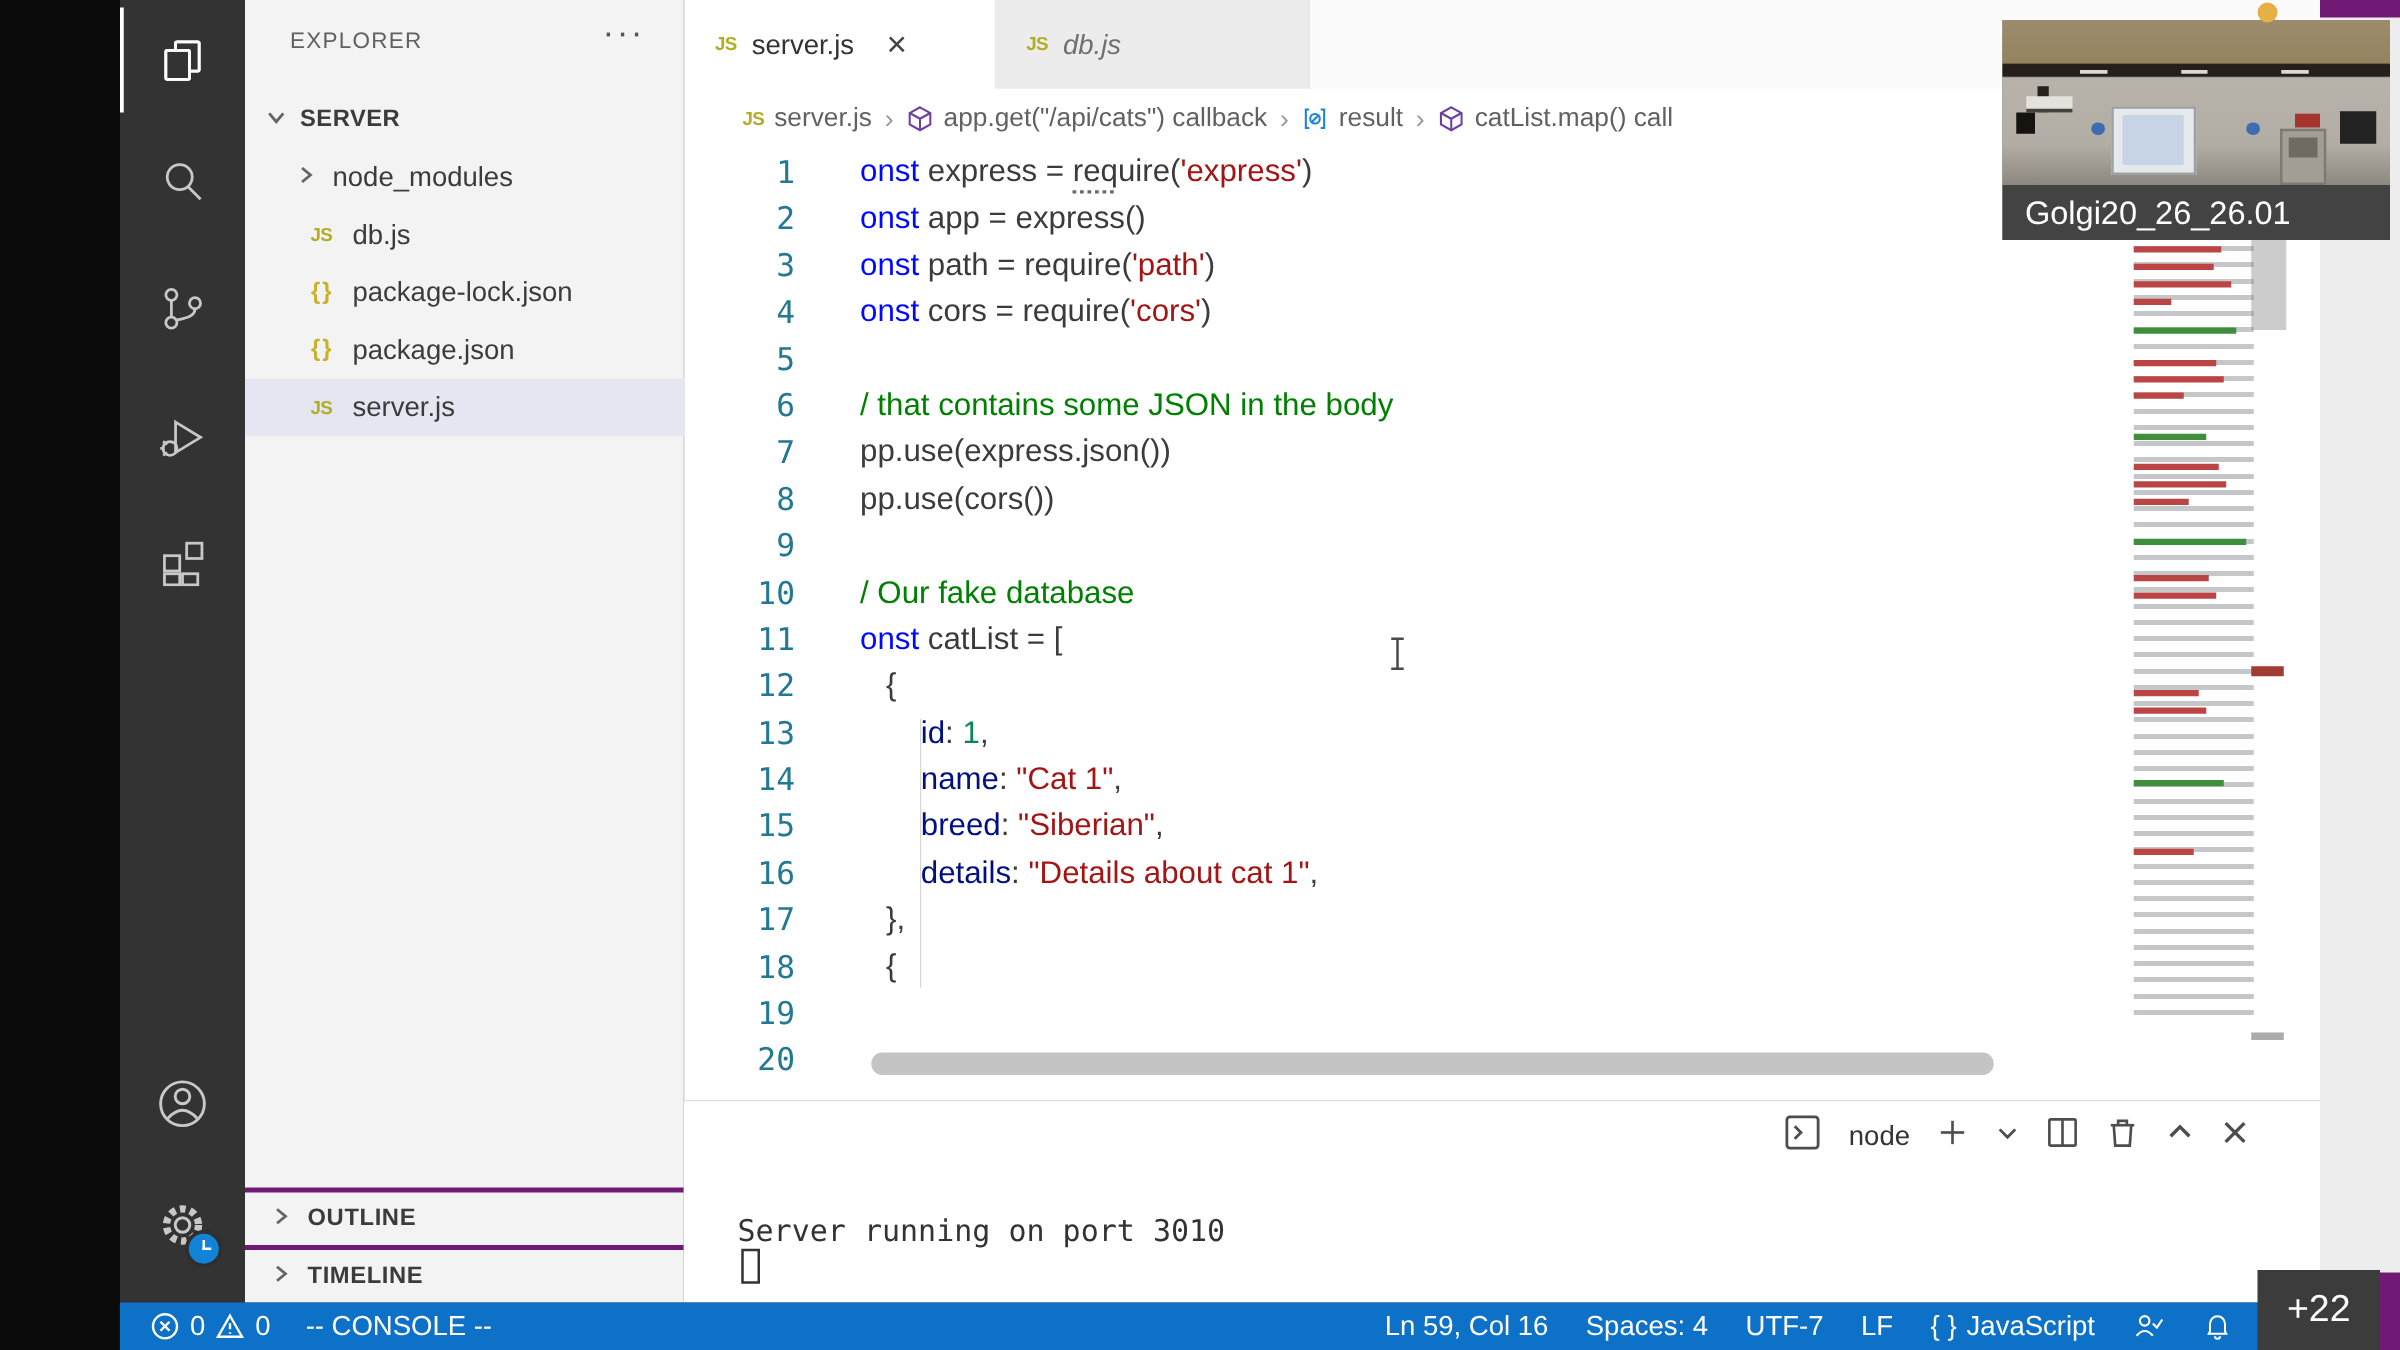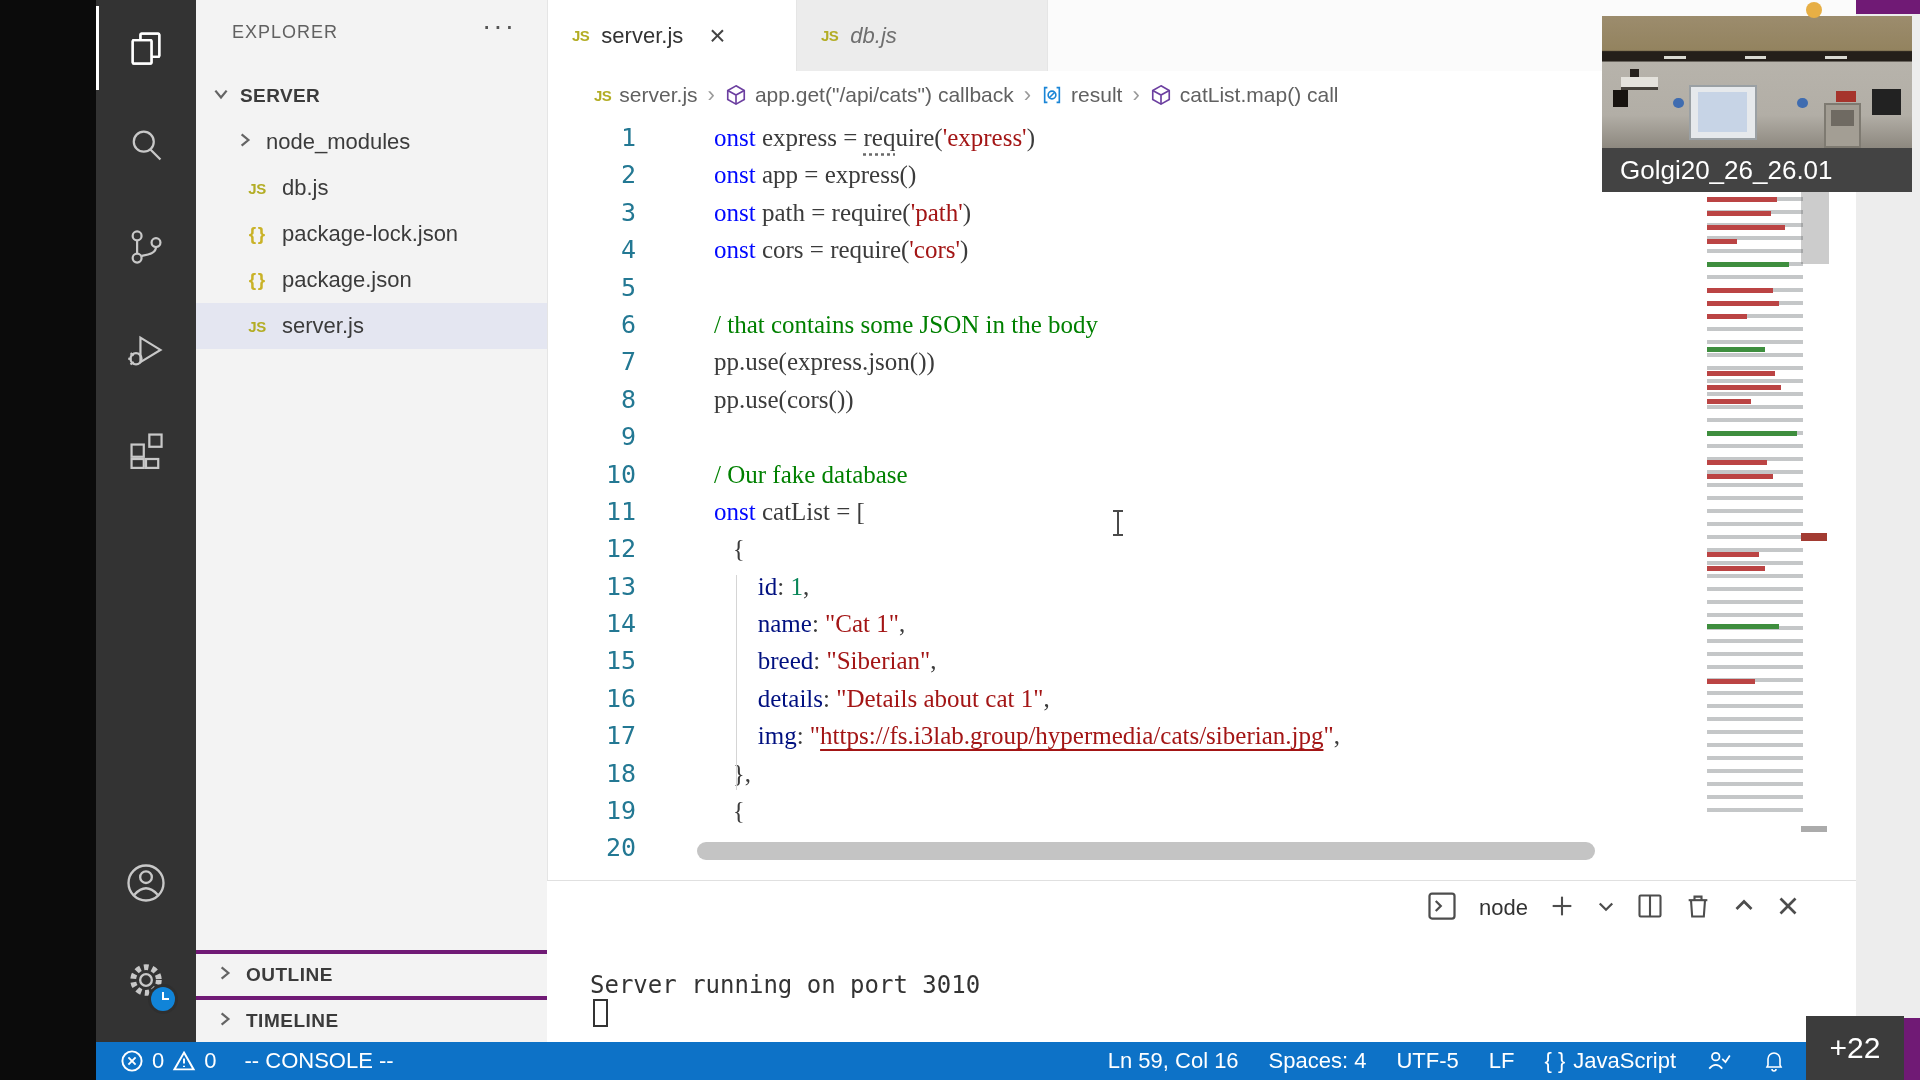--- a/index.html
+++ b/index.html
@@ -55,21 +55,21 @@
   .tab .close { margin-left:26px; font-size:28px; color:#444; line-height:1; cursor:pointer; }
 
   .breadcrumb { position:absolute; left:0; top:71px; width:1150px; height:48px; display:flex; align-items:center; padding-left:46px; overflow:hidden; white-space:nowrap; }
   .bc-item { display:flex; align-items:center; font-size:21px; color:#616161; cursor:pointer; }
   .bc-item .ic { margin-right:8px; display:flex; }
   .bc-sep { margin:0 10px; color:#9a9a9a; font-size:22px; }
 
   .code { position:absolute; left:0; top:119px; width:1153px; height:749px; display:flex; overflow:hidden; cursor:text; }
   .gutter { width:88px; text-align:right; font-family:"DejaVu Sans Mono", monospace; font-size:25px; color:#237893; }
   .gutter .ln { height:37.4px; line-height:37.4px; }
-  .lines { margin-left:78px; font-family:Liberation Serif, serif; font-size:25px; color:#3b3b3b; }
+  .lines { margin-left:52px; font-family:Liberation Sans, sans-serif; font-size:25px; color:#3b3b3b; }
   .lines .cl { height:37.4px; line-height:37.4px; white-space:pre; }
   .kw { color:#0008ff; }
   .pl { color:#3b3b3b; }
   .cm { color:#008000; }
   .str { color:#a31515; }
   .num { color:#098658; }
   .prop { color:#001080; }
   .dots { text-decoration:underline dotted #6a6a6a; text-underline-offset:7px; }
   .link { text-decoration:underline; text-underline-offset:5px; }
 
@@ -327,21 +327,20 @@
           <div class="cl"><span class="pl">pp.use(express.json())</span></div>
           <div class="cl"><span class="pl">pp.use(cors())</span></div>
           <div class="cl"></div>
           <div class="cl"><span class="cm">/ Our fake database</span></div>
           <div class="cl"><span class="kw">onst</span><span class="pl"> catList = [</span></div>
           <div class="cl"><span class="pl">   {</span></div>
           <div class="cl"><span class="pl">       </span><span class="prop">id</span><span class="pl">: </span><span class="num">1</span><span class="pl">,</span></div>
           <div class="cl"><span class="pl">       </span><span class="prop">name</span><span class="pl">: </span><span class="str">"Cat 1"</span><span class="pl">,</span></div>
           <div class="cl"><span class="pl">       </span><span class="prop">breed</span><span class="pl">: </span><span class="str">"Siberian"</span><span class="pl">,</span></div>
           <div class="cl"><span class="pl">       </span><span class="prop">details</span><span class="pl">: </span><span class="str">"Details about cat 1"</span><span class="pl">,</span></div>
-          <div class="cl"><span class="pl">       </span><span class="prop">img</span><span class="pl">: </span><span class="str">"</span><span class="str link">https://fs.i3lab.group/hypermedia/cats/siberian.jpg</span><span class="str">"</span><span class="pl">,</span></div>
           <div class="cl"><span class="pl">   },</span></div>
           <div class="cl"><span class="pl">   {</span></div>
         </div>
     </div>
     <div class="indent-guide"></div>
     <div class="ibeam"></div>
 
     <div class="minimap">
       <div class="mm-mark mm-r" style="top:78px;width:70px"></div>
       <div class="mm-mark mm-r" style="top:92px;width:64px"></div>
@@ -417,21 +416,21 @@
           <path d="M10 3 L18 17 H2 Z"></path>
           <line x1="10" y1="8" x2="10" y2="12"></line>
           <line x1="10" y1="14" x2="10" y2="15"></line>
         </svg>
       <span>0</span>
     </div>
     <span class="sb-mode">-- CONSOLE --</span>
     <div class="sb-right">
       <span class="item">Ln 59, Col 16</span>
       <span class="item">Spaces: 4</span>
-      <span class="item">UTF-5</span>
+      <span class="item">UTF-7</span>
       <span class="item">LF</span>
       <span class="item">
         <span>{ }</span>
         <span>JavaScript</span>
       </span>
       <span class="item">
           <svg width="26" height="26" viewBox="0 0 24 24">
             <circle cx="9" cy="8" r="3.5"></circle>
             <path d="M3 19 q6 -7 12 0"></path>
             <polyline points="15,10 18,13 22,7"></polyline>

